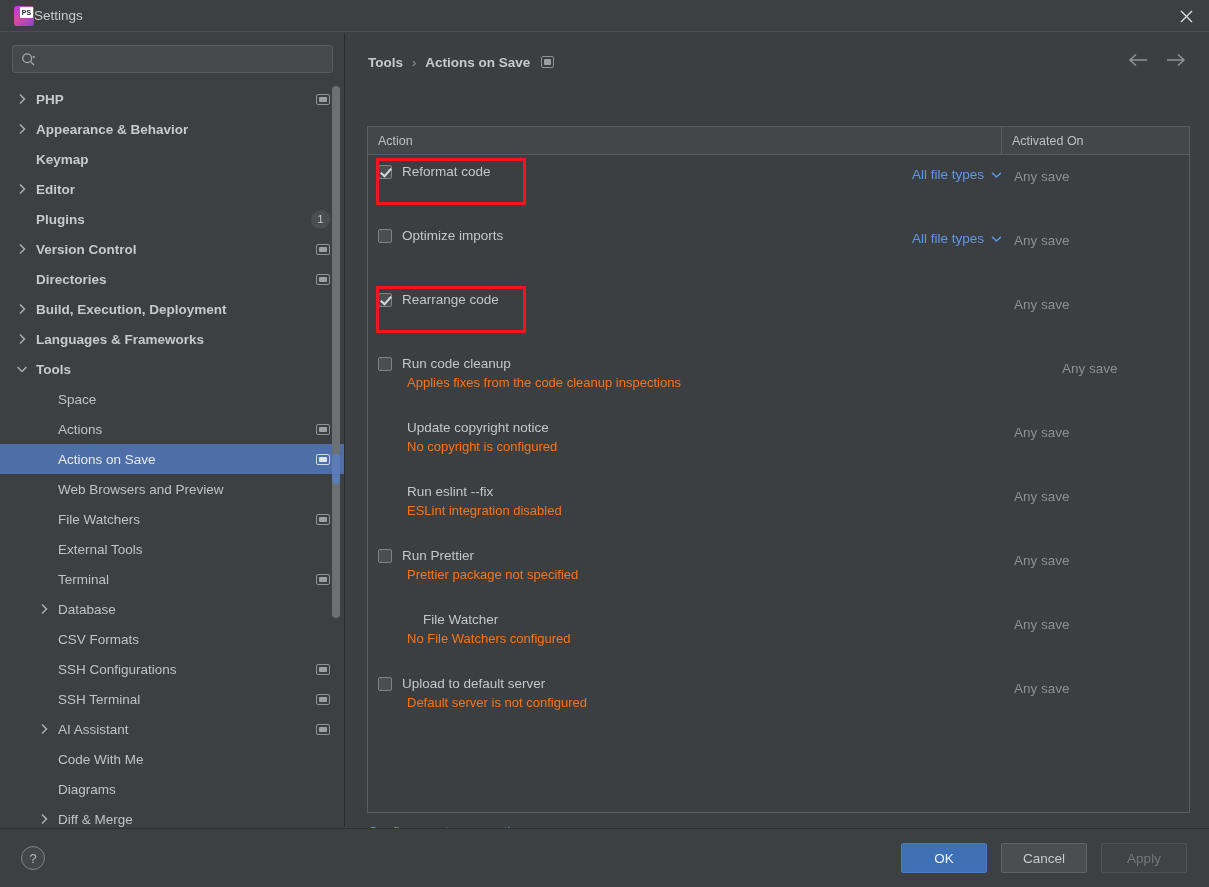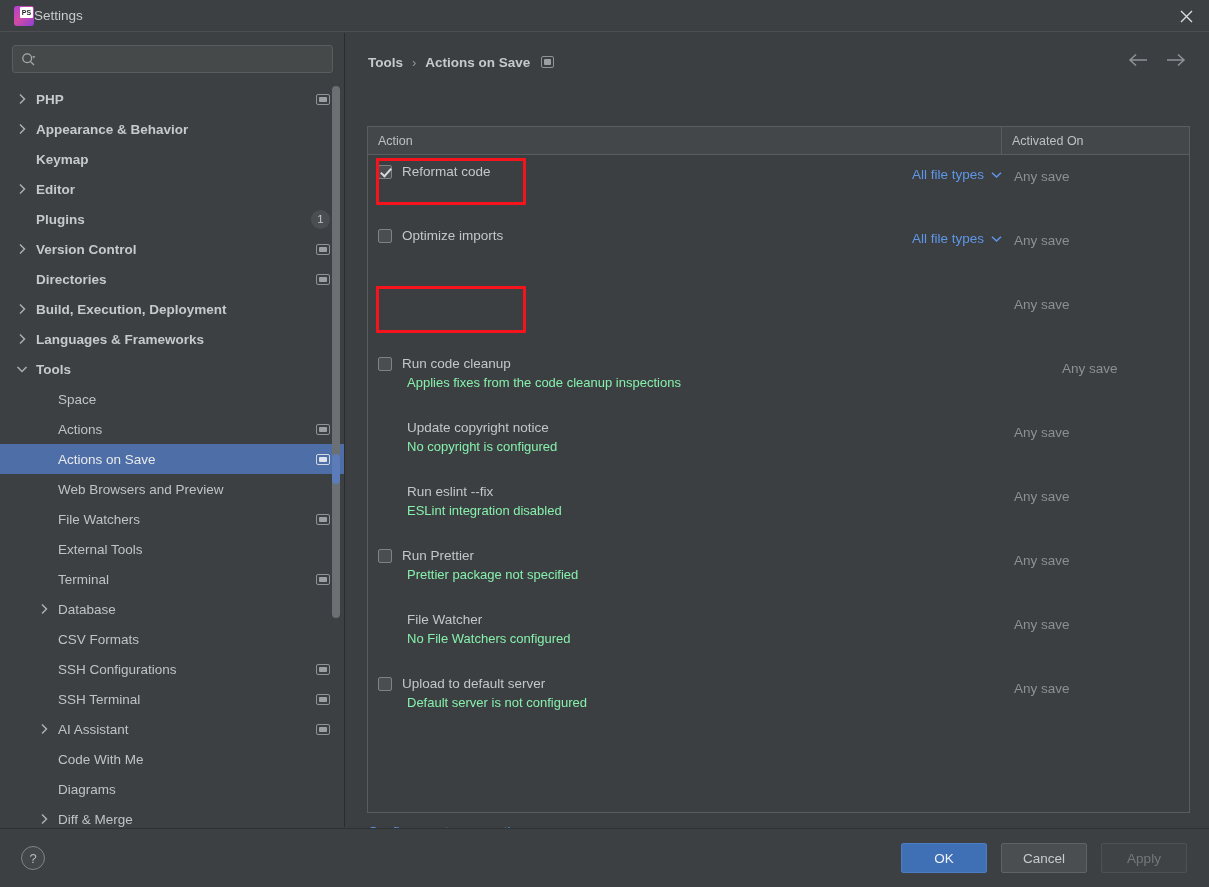--- a/index.html
+++ b/index.html
@@ -183,21 +183,21 @@
   .cb.checked::after {
     content: ""; position: absolute; left: 4px; top: 0px;
     width: 4px; height: 9px; border: solid #d6dadc;
     border-width: 0 2px 2px 0; transform: rotate(42deg);
   }
   .row-title {
     font-size: 13.5px; color: #c3c7c9; margin-left: 10px; white-space: nowrap;
   }
   .row-title.nocb { margin-left: 0; }
   .row-desc {
-    font-size: 13px; color: #86efac; padding-left: 29px;
+    font-size: 13px; color: #f97316; padding-left: 29px;
     margin-top: -2px; white-space: nowrap;
   }
   .filetypes-link {
     font-size: 13.5px; color: #5f97e8; cursor: pointer;
     display: flex; align-items: center; gap: 7px; white-space: nowrap;
   }
   .activated-text { font-size: 13.5px; color: #8b9093; }
 
   .hlbox {
     position: absolute; border: 3px solid #f5141b;
@@ -470,20 +470,24 @@
               <span>All file types</span>
               <span><svg width="11" height="8" viewBox="0 0 11 8">
                   <path d="M1 1.8 L5.5 6 L10 1.8" stroke="#5f97e8" stroke-width="1.5" fill="none"></path>
                 </svg></span>
             </span>
           </div>
           <div class="cell-activated"><span class="activated-text">Any save</span></div>
         </div>
         <div class="trow" style="height: 64px;">
           <div class="cell-action">
+            <div class="row-main">
+              <span class="cb checked"></span>
+              <span class="row-title">Rearrange code</span>
+            </div>
             <div class="hlbox" style="left: 8px; top: 3px; width: 150px; height: 47px;"></div>
           </div>
           <div class="cell-filetypes"></div>
           <div class="cell-activated"><span class="activated-text">Any save</span></div>
         </div>
         <div class="trow" style="height: 64px; gap: 24px;">
           <div class="cell-action">
             <div class="row-main">
               <span class="cb"></span>
               <span class="row-title">Run code cleanup</span>
@@ -520,21 +524,21 @@
               <span class="row-title">Run Prettier</span>
             </div>
             <div class="row-desc">Prettier package not specified</div>
           </div>
           <div class="cell-filetypes"></div>
           <div class="cell-activated"><span class="activated-text">Any save</span></div>
         </div>
         <div class="trow" style="height: 64px;">
           <div class="cell-action">
             <div class="row-main">
-              <span class="row-title nocb" style="margin-left: 29px;">File Watcher</span>
+              <span class="row-title nocb" style="margin-left: 45px;">File Watcher</span>
             </div>
             <div class="row-desc">No File Watchers configured</div>
           </div>
           <div class="cell-filetypes"></div>
           <div class="cell-activated"><span class="activated-text">Any save</span></div>
         </div>
         <div class="trow" style="height: 64px;">
           <div class="cell-action">
             <div class="row-main">
               <span class="cb"></span>

